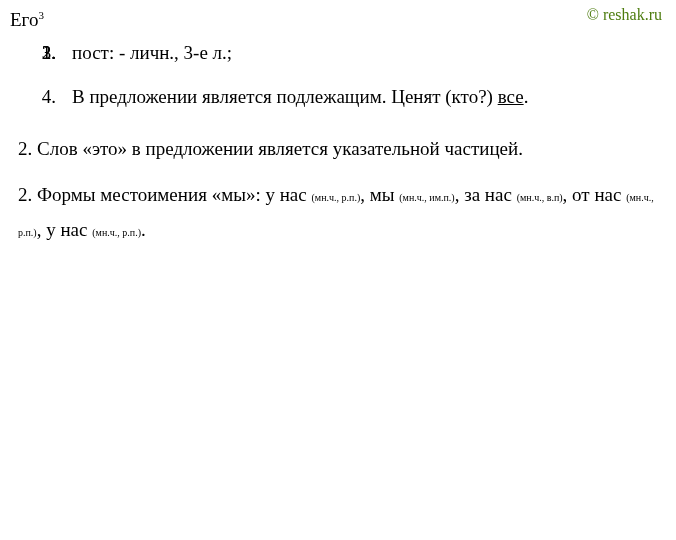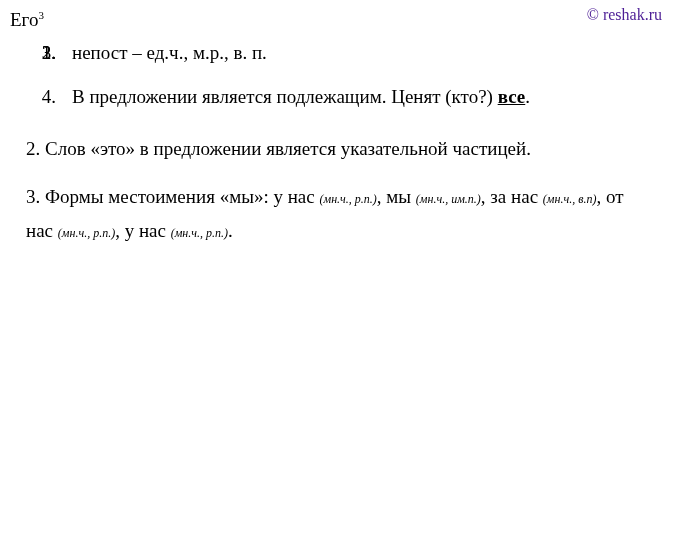--- a/index.html
+++ b/index.html
@@ -35,21 +35,21 @@
   }
   .headword sup {
     font-size: 11px;
     vertical-align: super;
   }
   .watermark {
     position: absolute;
     right: 4px;
     top: 2px;
     font-size: 16px;
-    color: #4c1d95;
+    color: #4d7c0f;
     font-family: "Liberation Serif", serif;
   }
   ol.analysis {
     list-style: none;
     margin: 0;
     padding: 0;
     font-size: 19px;
   }
   ol.analysis > li {
     position: relative;
@@ -66,34 +66,32 @@
     text-align: right;
   }
   .sub-line {
     padding-left: 62px;
     font-size: 19px;
     line-height: 44px;
     white-space: nowrap;
   }
   .underline {
     text-decoration: underline;
-    font-weight: bold;
   }
   .para {
     font-size: 19px;
     line-height: 32px;
-    margin: 16px;
+    margin: 8px;
     white-space: normal;
   }
   .p2 { margin-top: 14px; }
   .p3 { margin-top: 14px; }
   .p5 { margin-top: 20px; }
   .gram {
-    font-size: 12px;
-    font-style: italic;
+    font-size: 10px;
   }
   .p5-body {
     line-height: 31px;
   }
 </style>
 </head>
 <body>
 
 <div class="page">
 
@@ -107,27 +105,27 @@
       <span class="num">1.</span>
     </li>
     <li>
       <span class="num">2.</span>
     </li>
     <li>
       <span class="num">3.</span>
     </li>
   </ol>
 
-  <div class="sub-line">непост – ед.ч., м.р., в. п.</div>
+  <div class="sub-line">пост: - личн., 3-е л.;</div>
 
   <ol class="analysis">
     <li>
       <span class="num">4.</span>
       <span>В предложении является подлежащим. Ценят (кто?) </span><span class="underline">все</span><span>.</span>
     </li>
   </ol>
 
   <p class="para p2">2. Слов «это» в предложении является указательной частицей.</p>
 
-  <p class="para p3"><span>3. Формы местоимения «мы»: у нас </span><span class="gram">(мн.ч., р.п.)</span><span>, мы </span><span class="gram">(мн.ч., им.п.)</span><span>, за нас </span><span class="gram">(мн.ч., в.п)</span><span>, от нас </span><span class="gram">(мн.ч., р.п.)</span><span>, у нас </span><span class="gram">(мн.ч., р.п.)</span><span>.</span></p>
+  <p class="para p3"><span>2. Формы местоимения «мы»: у нас </span><span class="gram">(мн.ч., р.п.)</span><span>, мы </span><span class="gram">(мн.ч., им.п.)</span><span>, за нас </span><span class="gram">(мн.ч., в.п)</span><span>, от нас </span><span class="gram">(мн.ч., р.п.)</span><span>, у нас </span><span class="gram">(мн.ч., р.п.)</span><span>.</span></p>
 
 
 </div>
 
 </body></html>

